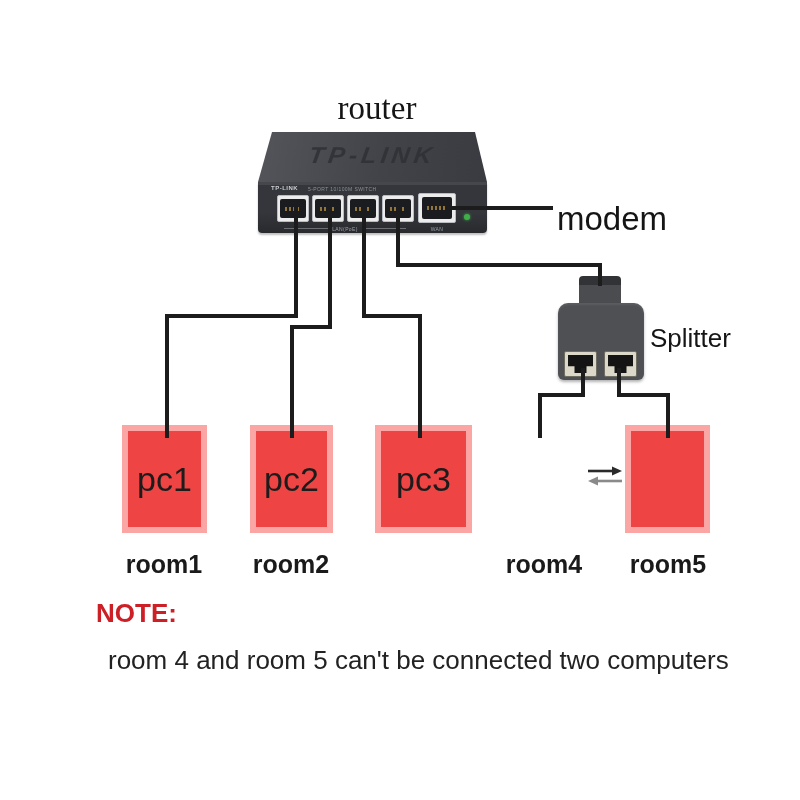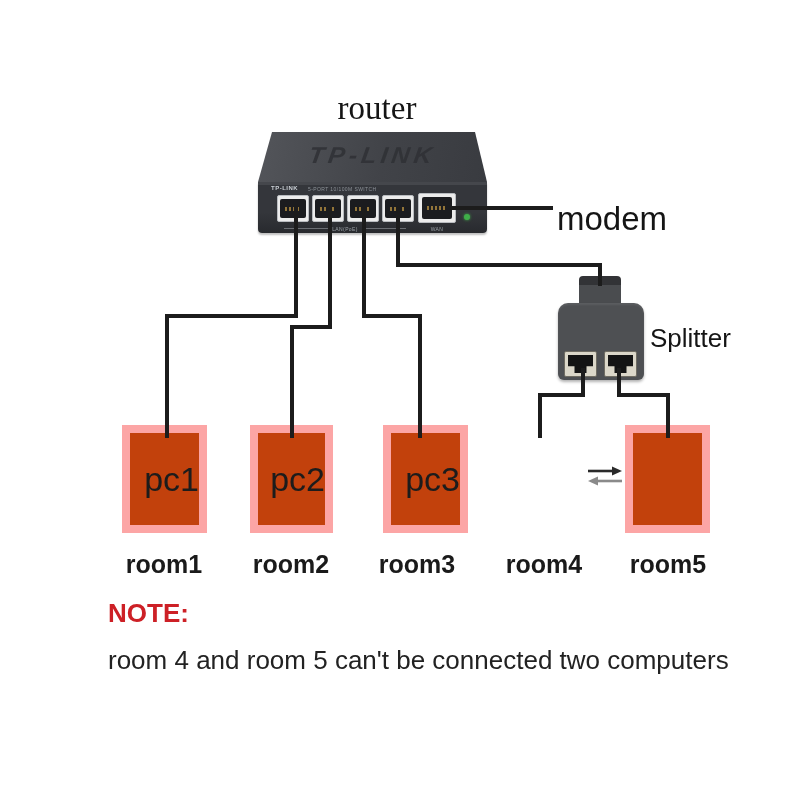--- a/index.html
+++ b/index.html
@@ -46,28 +46,28 @@
   .sp-plug{position:absolute;left:21px;top:0;width:42px;height:31px;border-radius:4px 4px 0 0;
       background:linear-gradient(180deg,#323336 0 9px,#4a4c4f 9px);}
   .sp-body{position:absolute;left:0;top:27px;width:86px;height:77px;border-radius:10px 10px 6px 6px;
       background:#4e5053;box-shadow:inset 0 2px 2px rgba(255,255,255,.08),0 2px 3px rgba(0,0,0,.3);}
   .sp-port{position:absolute;top:75px;width:33px;height:26px;background:#dbd7c9;
       border:1px solid #6f6c62;border-radius:2px;box-sizing:border-box;}
   .sp-port .fjack{position:absolute;left:3px;right:3px;top:3px;bottom:3px;background:#141414;
       clip-path:polygon(0 0,100% 0,100% 62%,74% 62%,74% 100%,26% 100%,26% 62%,0 62%);}
 
   
-  .roombox{position:absolute;top:425px;height:108px;background:#c2410c;border:8px solid #fca5a5;
-      box-sizing:border-box;z-index:2;display:flex;align-items:center;justify-content:flex-end;}
+  .roombox{position:absolute;top:425px;height:108px;background:#ef4444;border:6px solid #fca5a5;
+      box-sizing:border-box;z-index:2;display:flex;align-items:center;justify-content:center;}
   .devname{font-size:34px;color:#1c1c1c;}
   .devname.small{font-size:26px;}
   .roomlbl{position:absolute;top:550px;transform:translateX(-50%);font-size:25px;font-weight:bold;color:#1a1a1a;white-space:nowrap;}
 
   
-  .note-head{position:absolute;left:108px;top:598px;font-size:26px;font-weight:bold;color:var(--note-red,#cd2026);}
+  .note-head{position:absolute;left:96px;top:598px;font-size:26px;font-weight:bold;color:var(--note-red,#cd2026);}
   .note-line{position:absolute;left:108px;font-size:26px;color:#222;white-space:nowrap;}
   .note-l1{top:645px;}
   .note-l2{top:686px;}
 </style>
 </head>
 <body>
 
 <div class="canvas">
 
   <svg class="wires" viewBox="0 0 800 800">
@@ -133,29 +133,28 @@
       </div>
   </div>
   <div class="lbl splitter-lbl">Splitter</div>
 
   <div class="roombox" style="left:122px;width:85px;">
     <span class="devname">pc1</span>
   </div>
   <div class="roombox" style="left:250px;width:83px;">
     <span class="devname">pc2</span>
   </div>
-  <div class="roombox" style="left:375px;width:85px;margin-left:8px;">
+  <div class="roombox" style="left:375px;width:97px;">
     <span class="devname">pc3</span>
   </div>
   <div class="roombox" style="left:625px;width:85px;">
     <span class="devname"></span>
   </div>
 
   <div class="roomlbl" style="left:164px;">room1</div>
   <div class="roomlbl" style="left:291px;">room2</div>
-  <div class="roomlbl" style="left:417px;">room3</div>
   <div class="roomlbl" style="left:544px;">room4</div>
   <div class="roomlbl" style="left:668px;">room5</div>
 
   <div class="note-head">NOTE:</div>
   <div class="note-line note-l1">room 4 and room 5 can't be connected two computers</div>
 
 </div>
 
 </body></html>

